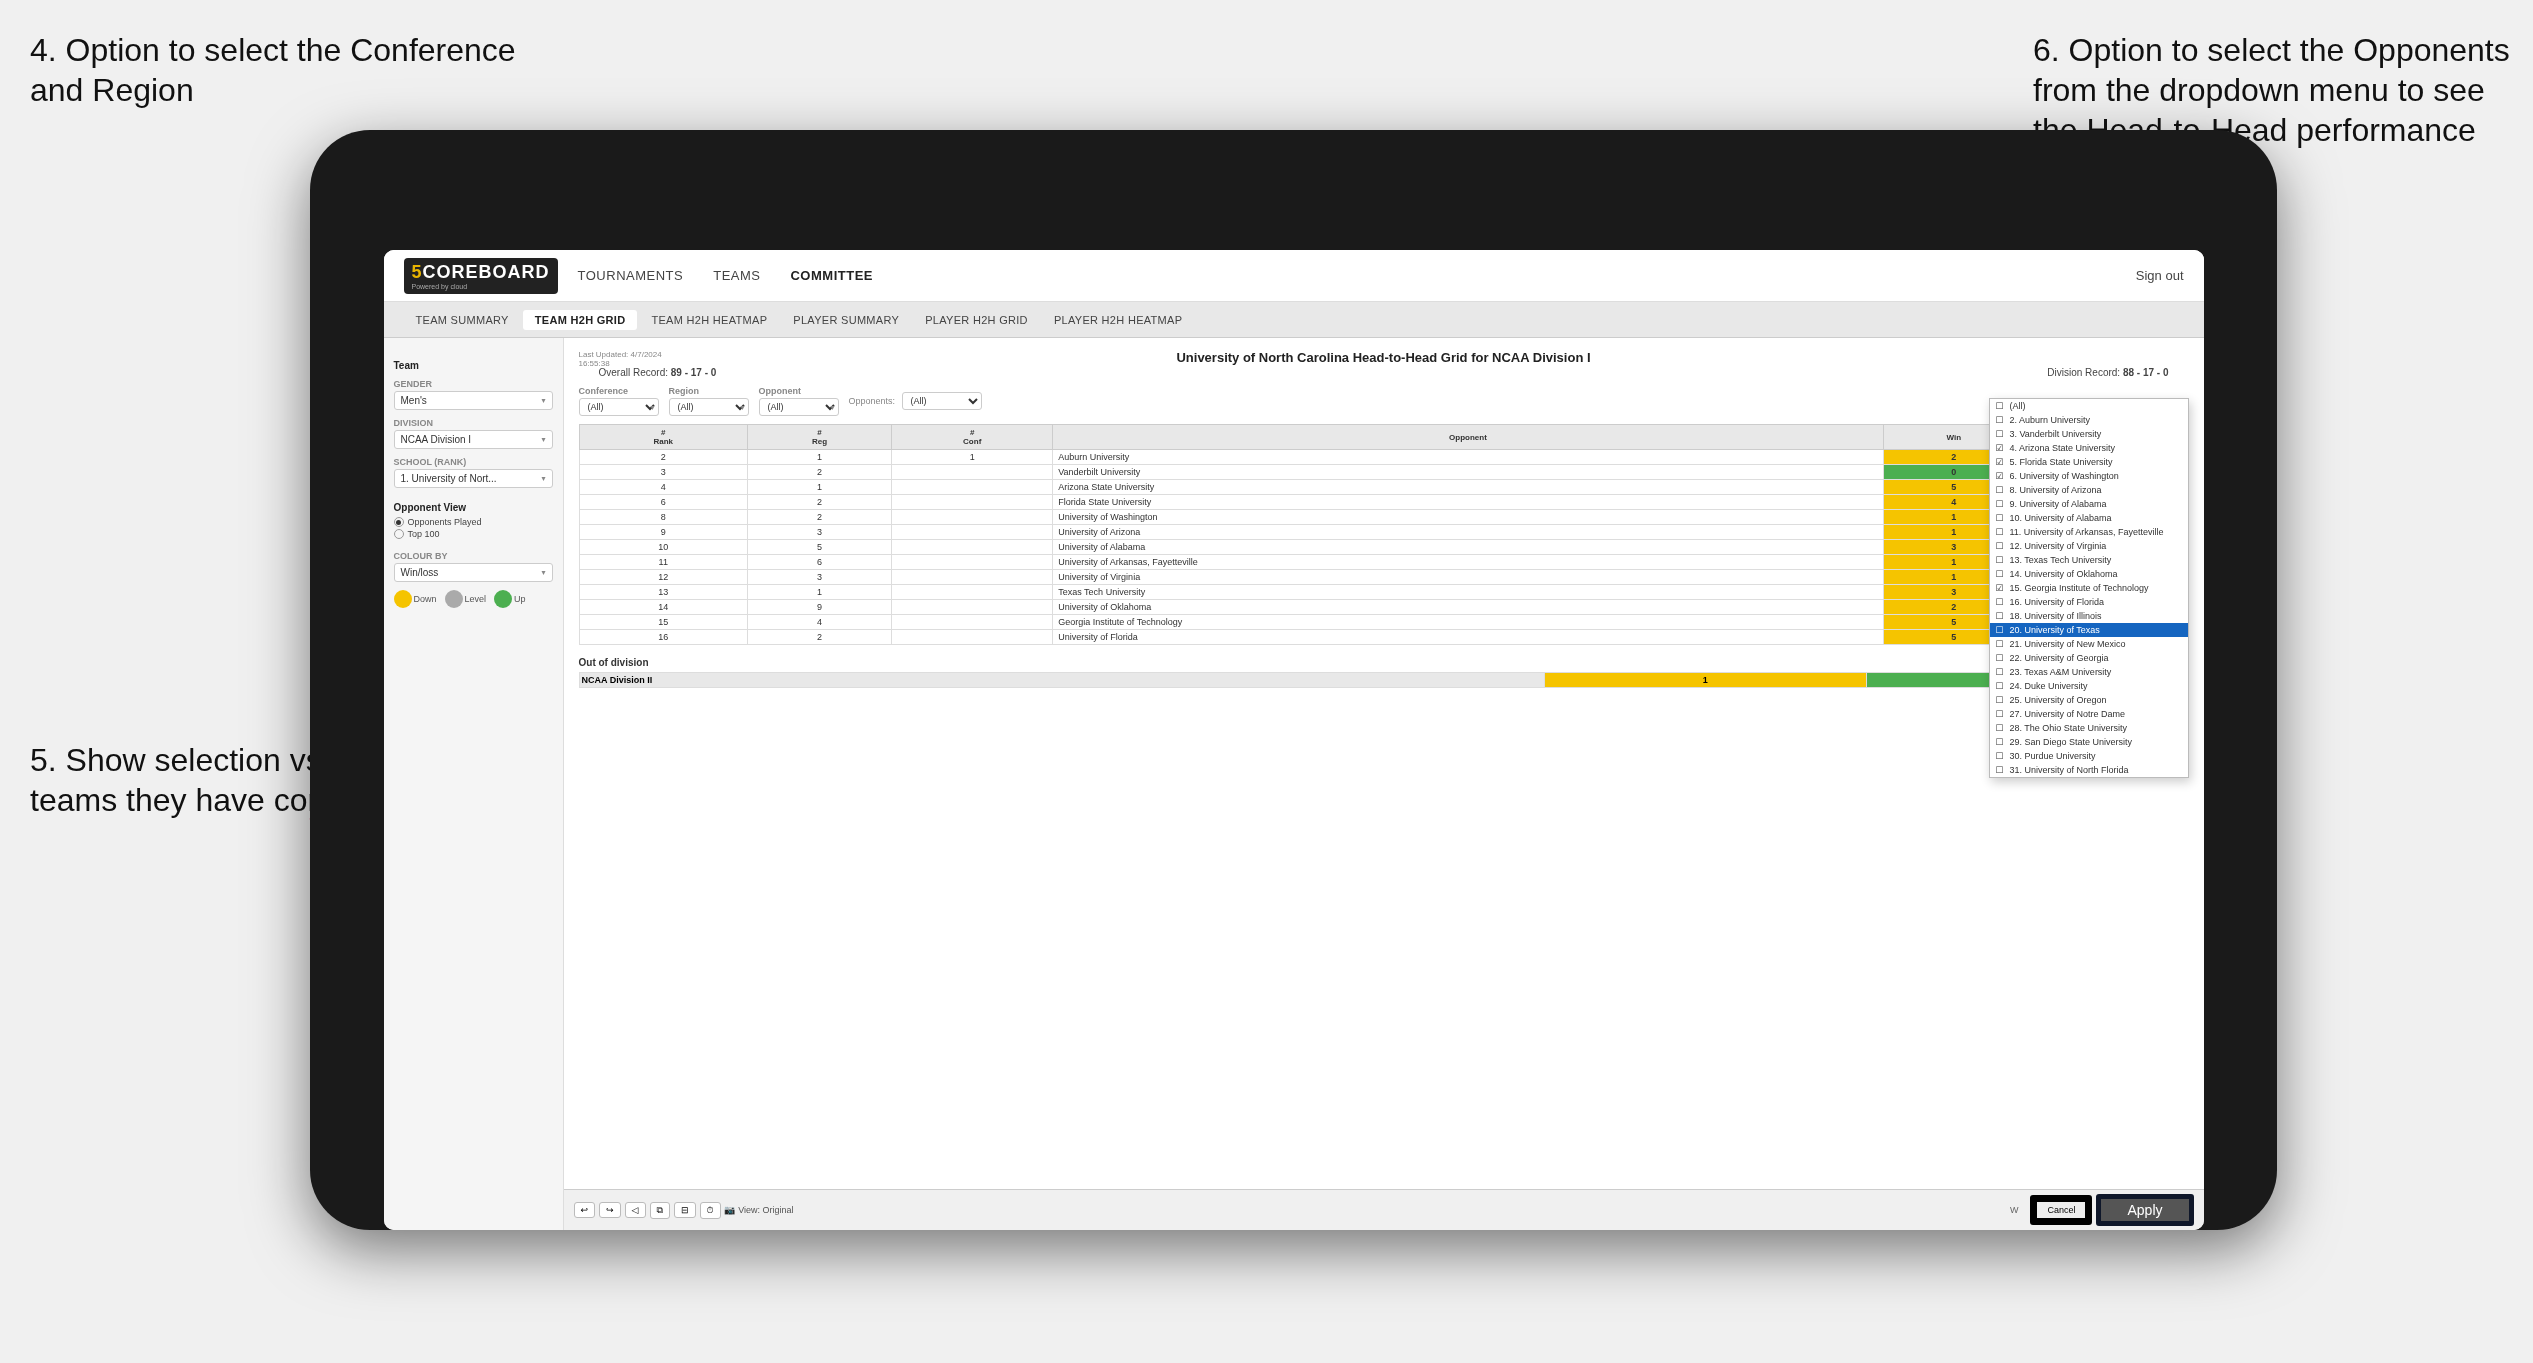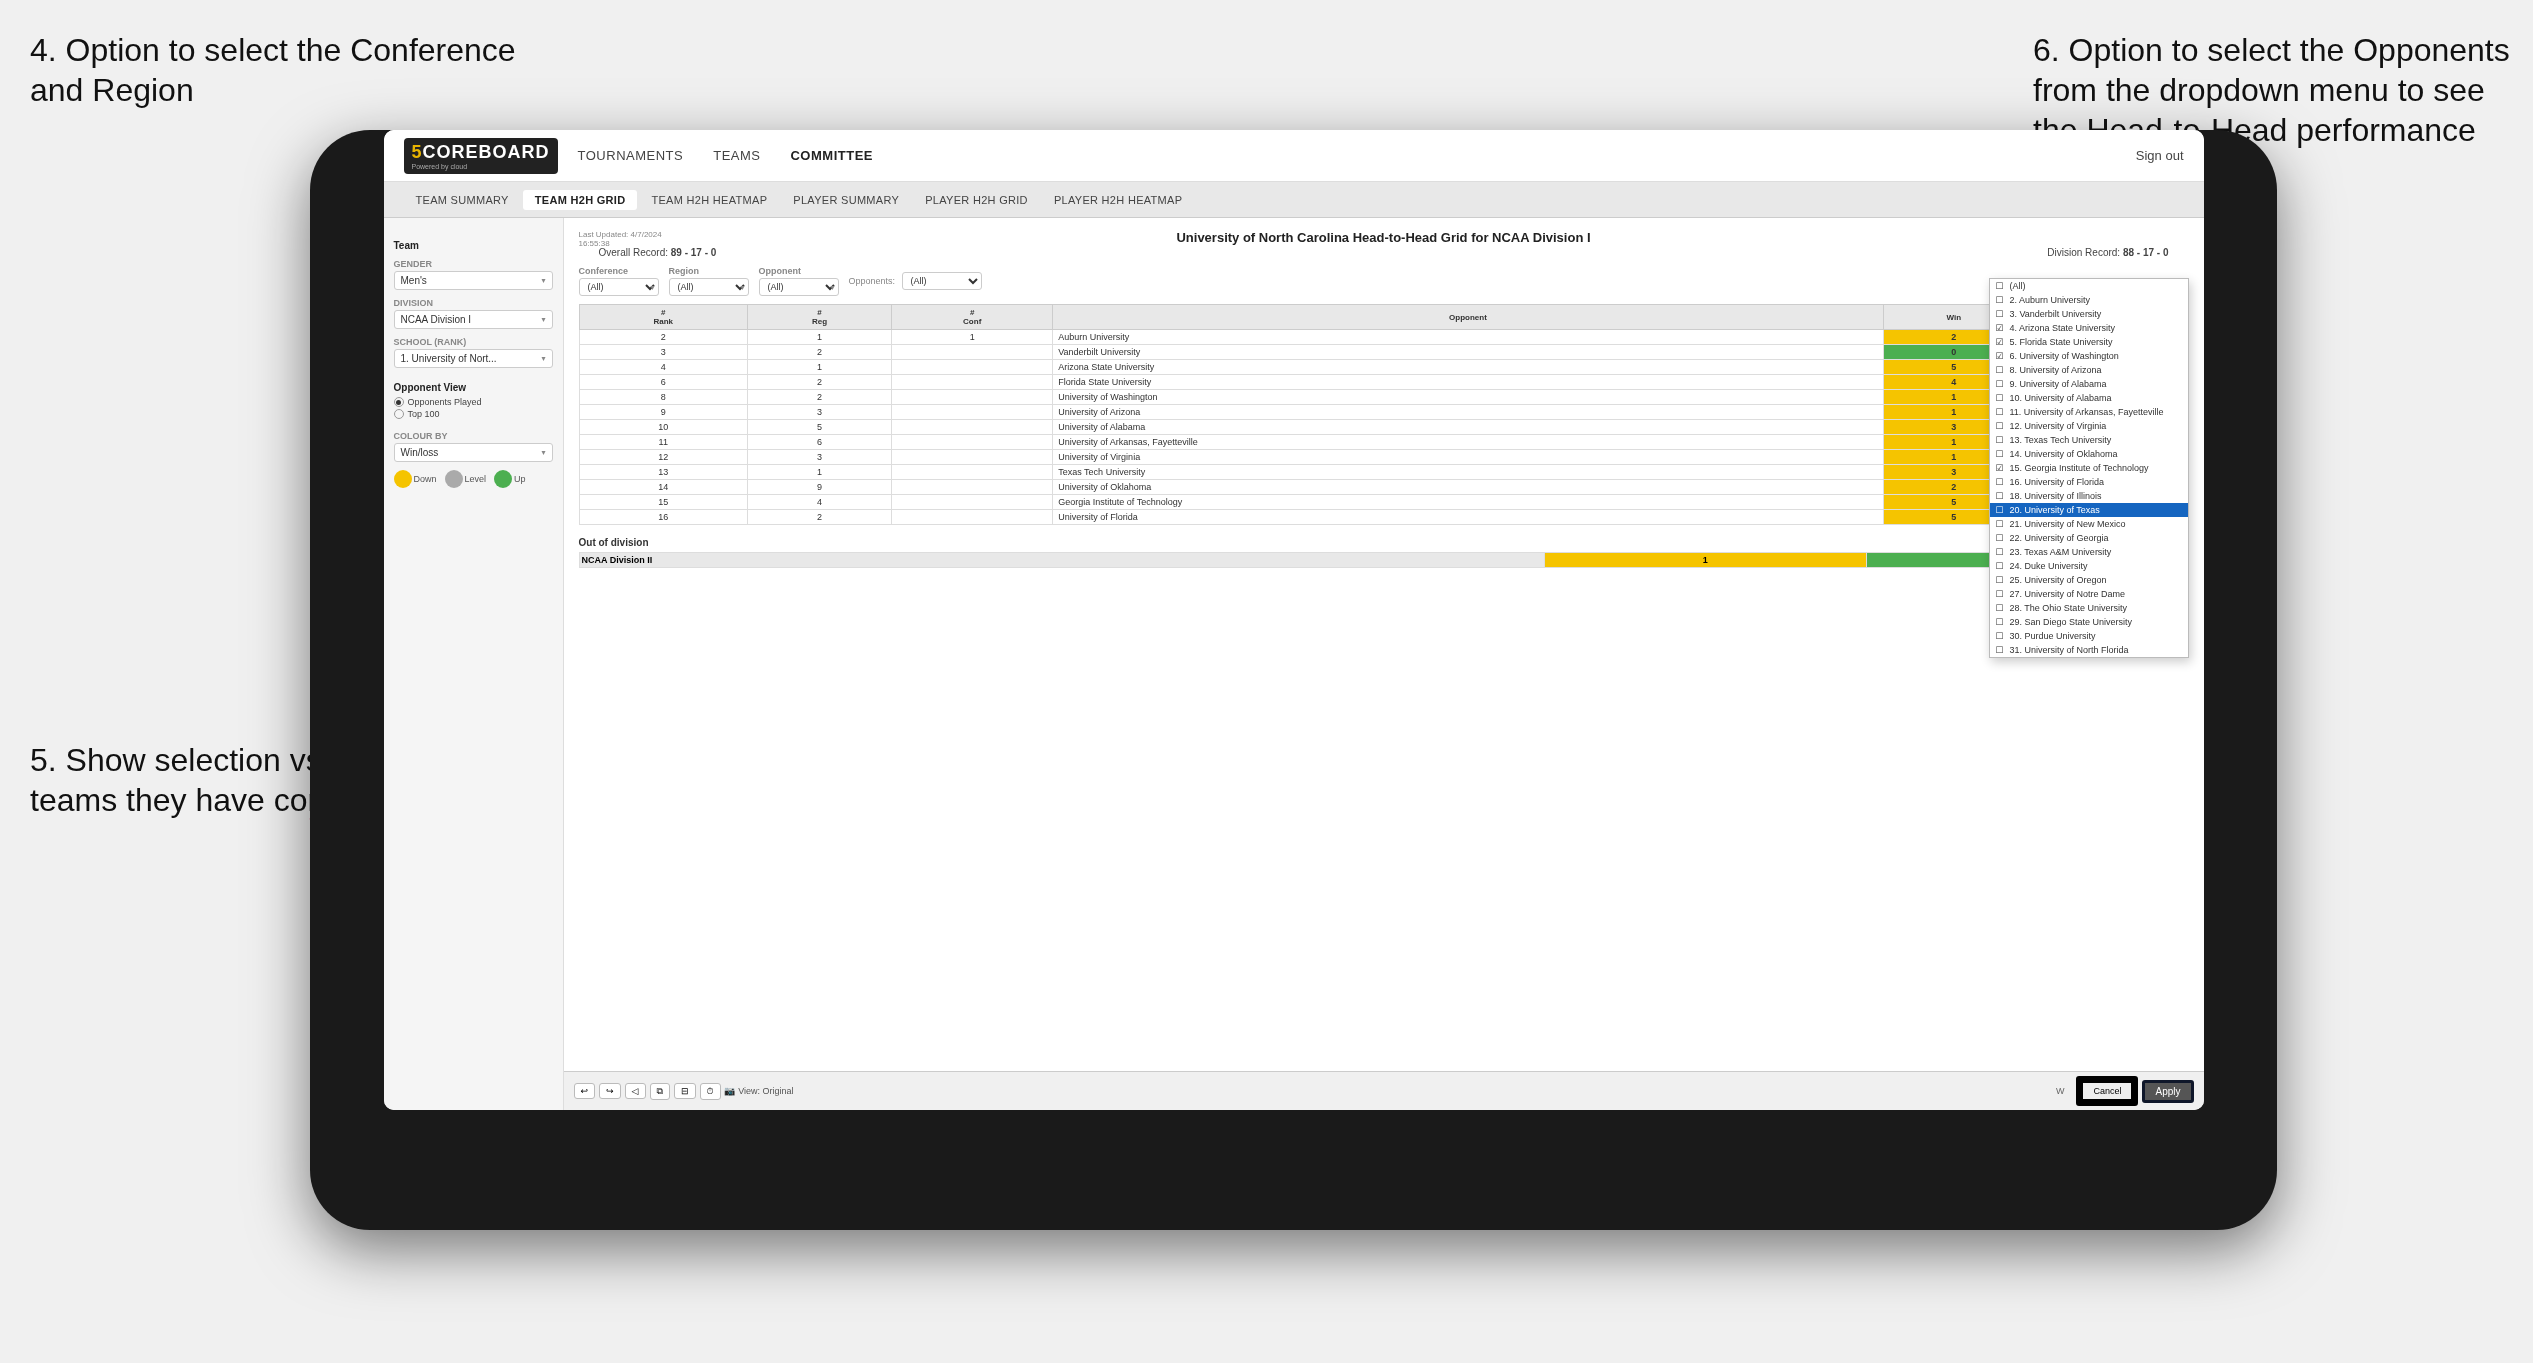--- a/index.html
+++ b/index.html
@@ -53,21 +53,21 @@
     .tablet-frame {
       position: absolute;
       top: 130px;
       left: 310px;
       width: 1967px;
       height: 1100px;
       background: #1a1a1a;
       border-radius: 60px;
       box-shadow: 0 20px 60px rgba(0,0,0,0.5);
       display: flex;
-      align-items: flex-start;
+      align-items: flex-end;
       justify-content: center;
     }
 
     .tablet-screen {
       width: 1820px;
       height: 980px;
       background: #fff;
       border-radius: 10px;
       overflow: hidden;
       position: relative;
@@ -474,23 +474,23 @@
       border: 7px solid #000000;
       padding: 3px 10px;
       font-size: 9px;
       border-radius: 3px;
       cursor: pointer;
     }
 
     .btn-apply {
       background: #555;
       color: #fff;
-      border: 3px solid #0f172a;
-      padding: 3px 10px;
-      font-size: 10px;
+      border: 5px solid #0f172a;
+      padding: 3px 26px;
+      font-size: 14px;
       border-radius: 3px;
       cursor: pointer;
     }
 
     .spacer { flex: 1; }
 
     
     .arrow-line {
       stroke: #cc1444;
       stroke-width: 3;

